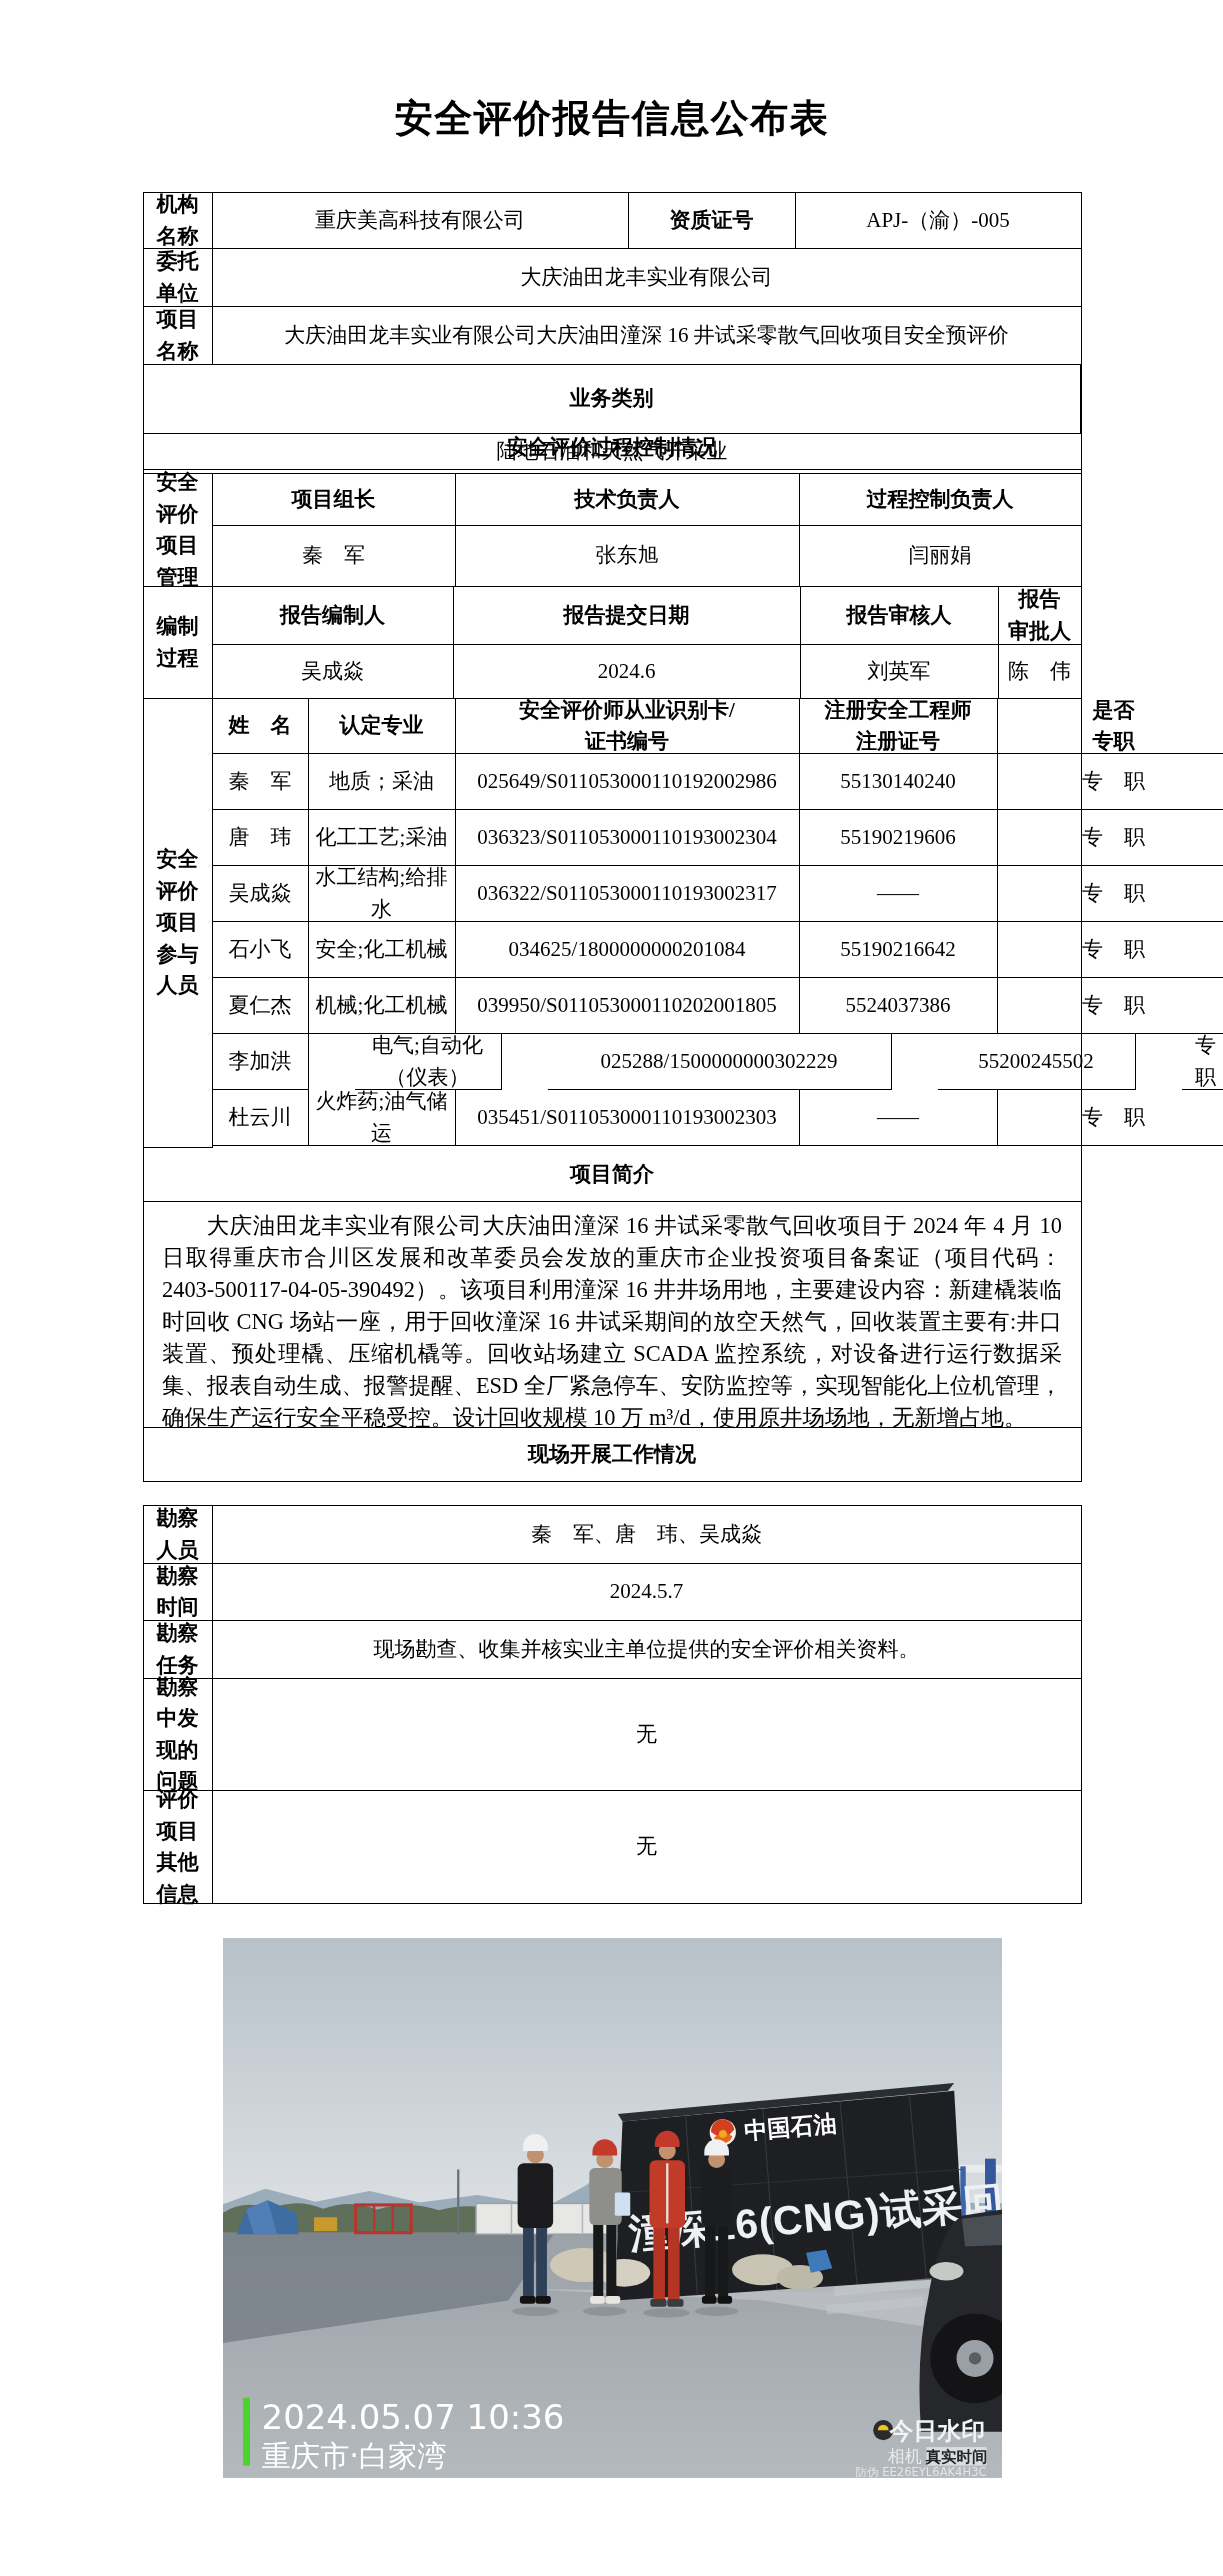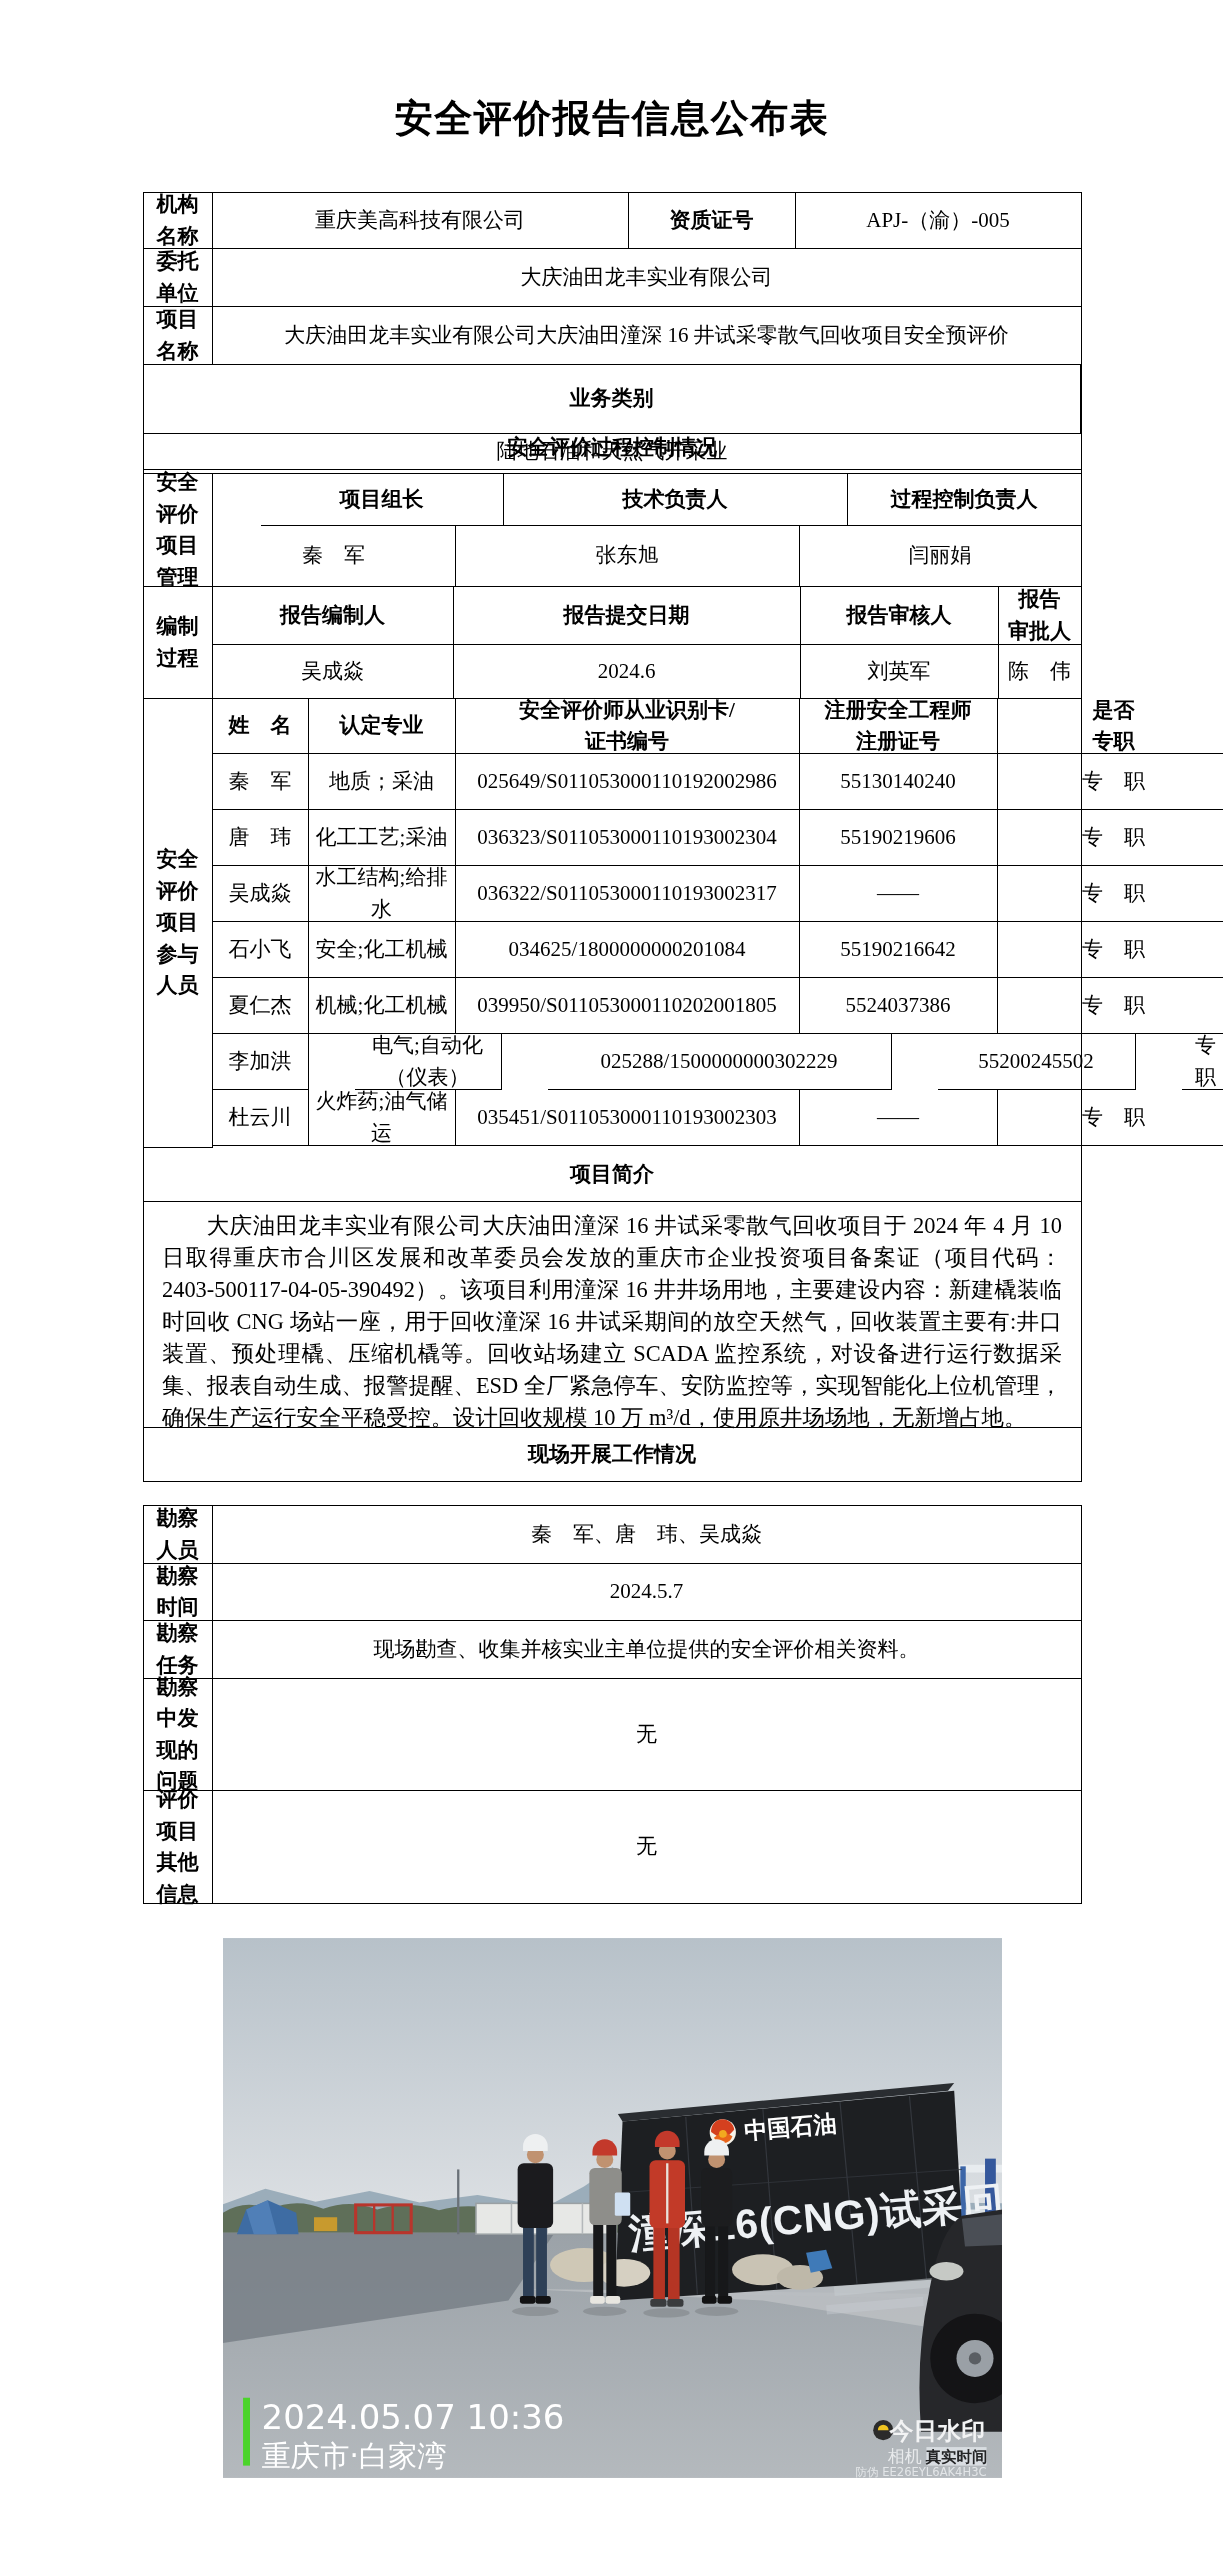--- a/index.html
+++ b/index.html
@@ -71,21 +71,21 @@
     <div class="c full">陆地石油和天然气开采业</div>
   </div>
 
   <div class="r" style="height:52px;">
     <div class="c full bold">安全评价过程控制情况</div>
   </div>
 
   <div class="r" style="height:113px;">
     <div class="lbl">安全评价项目管理</div>
     <div class="grp">
-      <div class="r" style="height:52px;padding-left:48px;">
+      <div class="r" style="height:52px;">
         <div class="c bold" style="flex:0 0 243px;">项目组长</div>
         <div class="c bold" style="flex:0 0 344px;">技术负责人</div>
         <div class="c bold" style="flex:1;">过程控制负责人</div>
       </div>
       <div class="r" style="height:61px;">
         <div class="c" style="flex:0 0 243px;">秦　军</div>
         <div class="c" style="flex:0 0 344px;">张东旭</div>
         <div class="c" style="flex:1;">闫丽娟</div>
       </div>
     </div>

